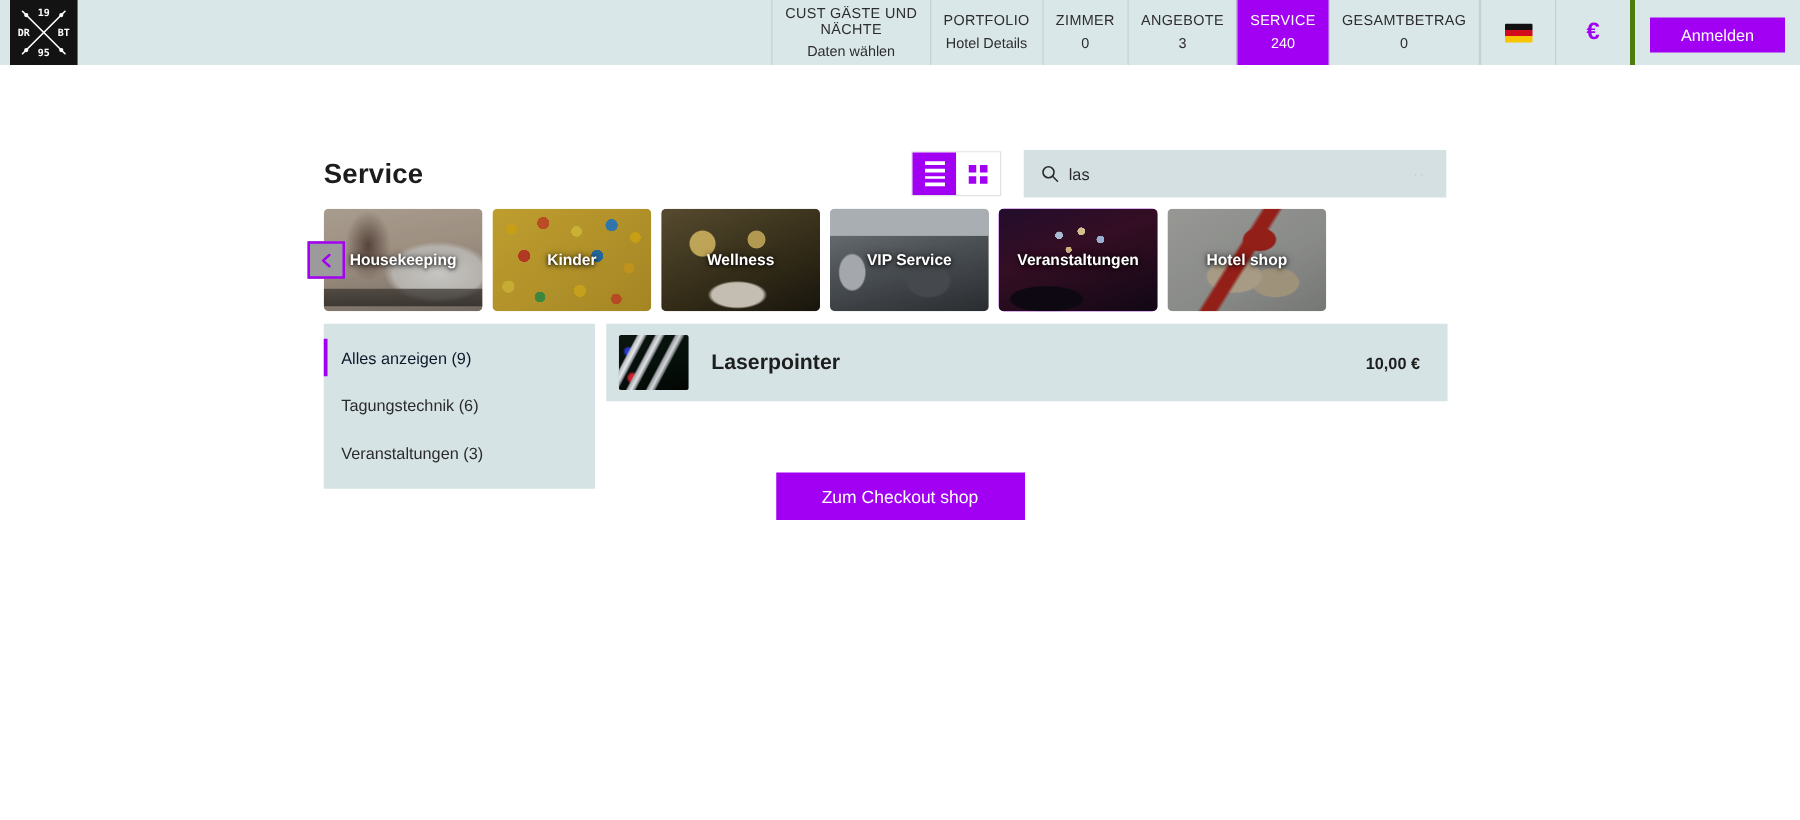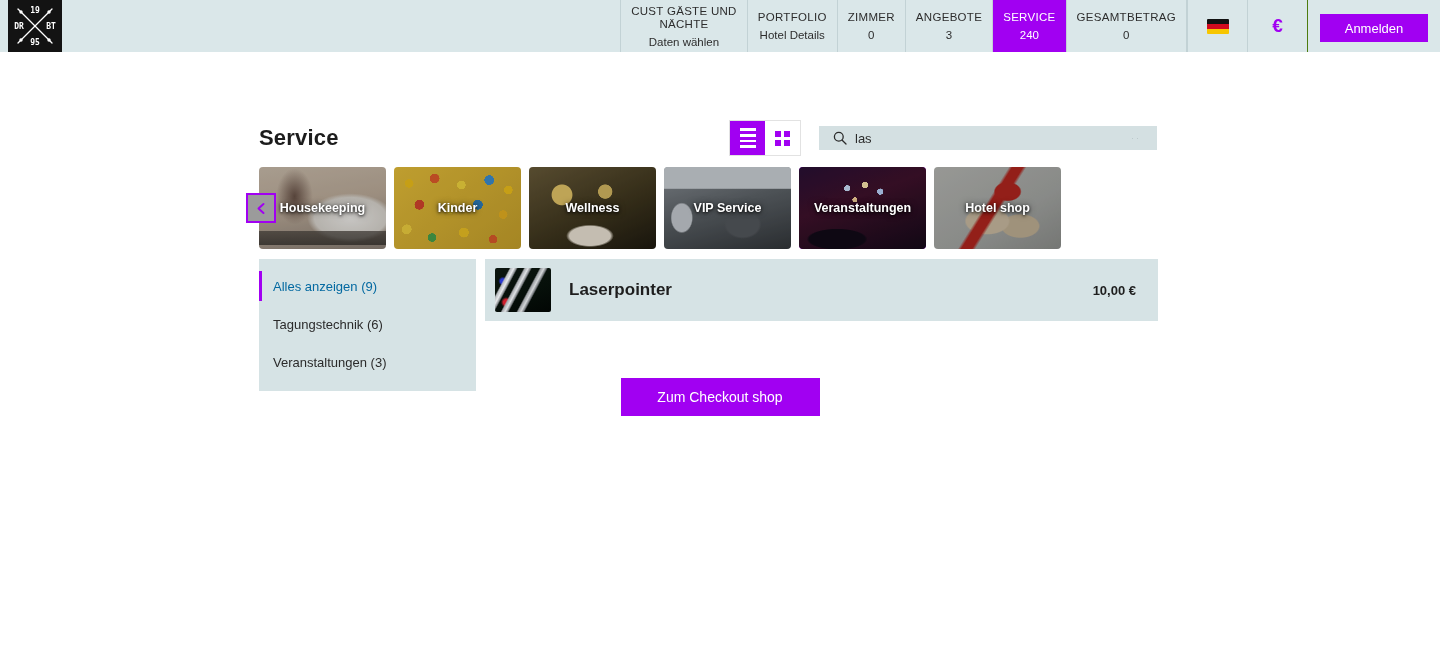--- a/index.html
+++ b/index.html
@@ -73,21 +73,21 @@
   }
   .flag {
     width: 22px; height: 15px;
     border-radius: 1px;
     background: linear-gradient(to bottom,
       #111111 0 33.33%, #d10a1e 33.33% 66.66%, #f7c600 66.66% 100%);
   }
   .currency { color: #a100f2; font-size: 19px; font-weight: 700; }
   .login-wrap {
     display: flex; align-items: center; justify-content: center;
-    border-left: 1px solid #4d7c0f;
+    border-left: 4px solid #4d7c0f;
     padding: 0 12px; height: 56px;
   }
   .login-btn {
     background: #a100f2;
     color: #ffffff;
     border: none;
     font-family: "Liberation Sans", sans-serif;
     font-size: 13px;
     width: 108px; height: 28px;
     cursor: pointer;
@@ -129,21 +129,21 @@
   .vt-icon-lines i:last-child { margin-bottom: 0; }
   .vt-icon-grid {
     width: 15px; height: 15px;
     display: grid; grid-template-columns: 1fr 1fr; grid-template-rows: 1fr 1fr;
     gap: 3px;
   }
   .vt-icon-grid span { background: #a100f2; display: block; }
 
   .search-box {
     position: relative;
-    width: 338px; height: 24px;
+    width: 338px; height: 38px;
     background: #d4e0e2;
     display: flex; align-items: center;
     padding: 0 14px;
   }
   .search-icon { margin-right: 8px; display: flex; align-items: center; }
   .search-text {
     font-size: 13px; color: #2b2b2b;
     flex: 1 1 auto;
   }
   .search-dots {
@@ -272,21 +272,21 @@
   }
   .filter-item {
     position: relative;
     height: 38px;
     display: flex; align-items: center;
     padding-left: 14px;
     font-size: 13px;
     color: #2b2b2b;
     cursor: pointer;
   }
-  .filter-item.active { color: #0369a1; }
+  .filter-item.active { color: #0f172a; }
   .filter-item.active::before {
     content: "";
     position: absolute; left: 0; top: 4px; bottom: 4px;
     width: 3px; background: #a100f2;
   }
 
   
   .results {
     position: absolute;
     left: 485px; top: 207px;

